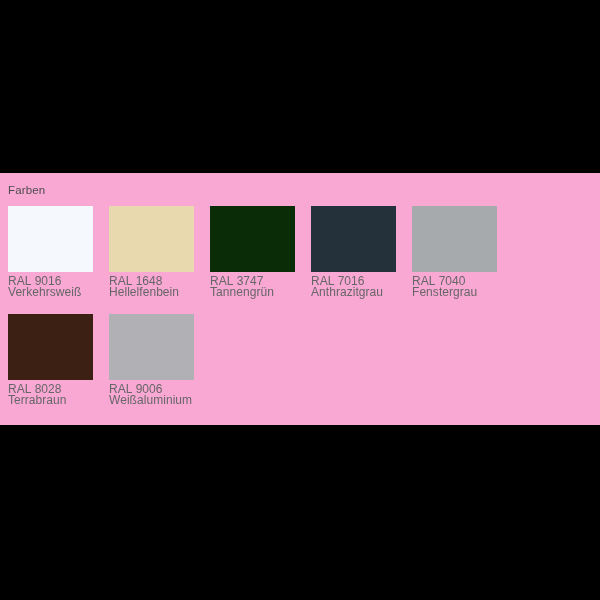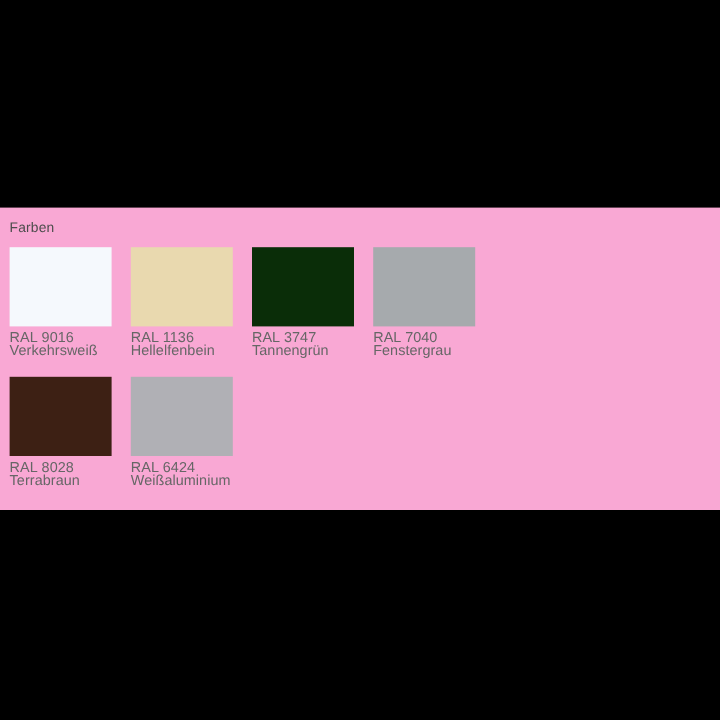--- a/index.html
+++ b/index.html
@@ -106,47 +106,51 @@
 
       <div class="swatch-row">
 
         <div class="swatch-cell">
           <span class="swatch-chip" style="background:#f5f9fd;"></span>
           <span class="swatch-label" style="color: rgb(102, 102, 102);">RAL 9016 Verkehrsweiß</span>
         </div>
 
         <div class="swatch-cell">
           <span class="swatch-chip" style="background:#e9d9af;"></span>
-          <span class="swatch-label" style="color: rgb(102, 102, 102);">RAL 1136 Hellelfenbein</span>
+          <span class="swatch-label" style="color: rgb(102, 102, 102);">RAL 1648 Hellelfenbein</span>
         </div>
 
         <div class="swatch-cell">
           <span class="swatch-chip" style="background:#0a2d08;"></span>
           <span class="swatch-label" style="color: rgb(102, 102, 102);">RAL 3747 Tannengrün</span>
         </div>
 
+        <div class="swatch-cell">
+          <span class="swatch-chip" style="background:#25313a;"></span>
+          <span class="swatch-label" style="color: rgb(102, 102, 102);">RAL 7016 Anthrazitgrau</span>
+        </div>
 
 
         <div class="swatch-cell">
           <span class="swatch-chip" style="background:#a6aaad;"></span>
           <span class="swatch-label" style="color: rgb(102, 102, 102);">RAL 7040 Fenstergrau</span>
         </div>
 
       </div>
 
       <div class="swatch-row">
 
         <div class="swatch-cell">
           <span class="swatch-chip" style="background:#3d2014;"></span>
           <span class="swatch-label" style="color: rgb(102, 102, 102);">RAL 8028 Terrabraun</span>
         </div>
 
         <div class="swatch-cell">
           <span class="swatch-chip" style="background:#b0b0b5;"></span>
-          <span class="swatch-label" style="color: rgb(102, 102, 102);">RAL 6424 Weißaluminium</span>
+          <span class="swatch-label" style="color: rgb(102, 102, 102);">RAL 9006 Weißaluminium</span>
         </div>
 
       </div>
 
     </div>
   </section>
 
   <div id="bottom-letterbox" style="position:absolute;left:0;top:425px;width:600px;height:175px;background:#000;"></div>
 
 </div>

